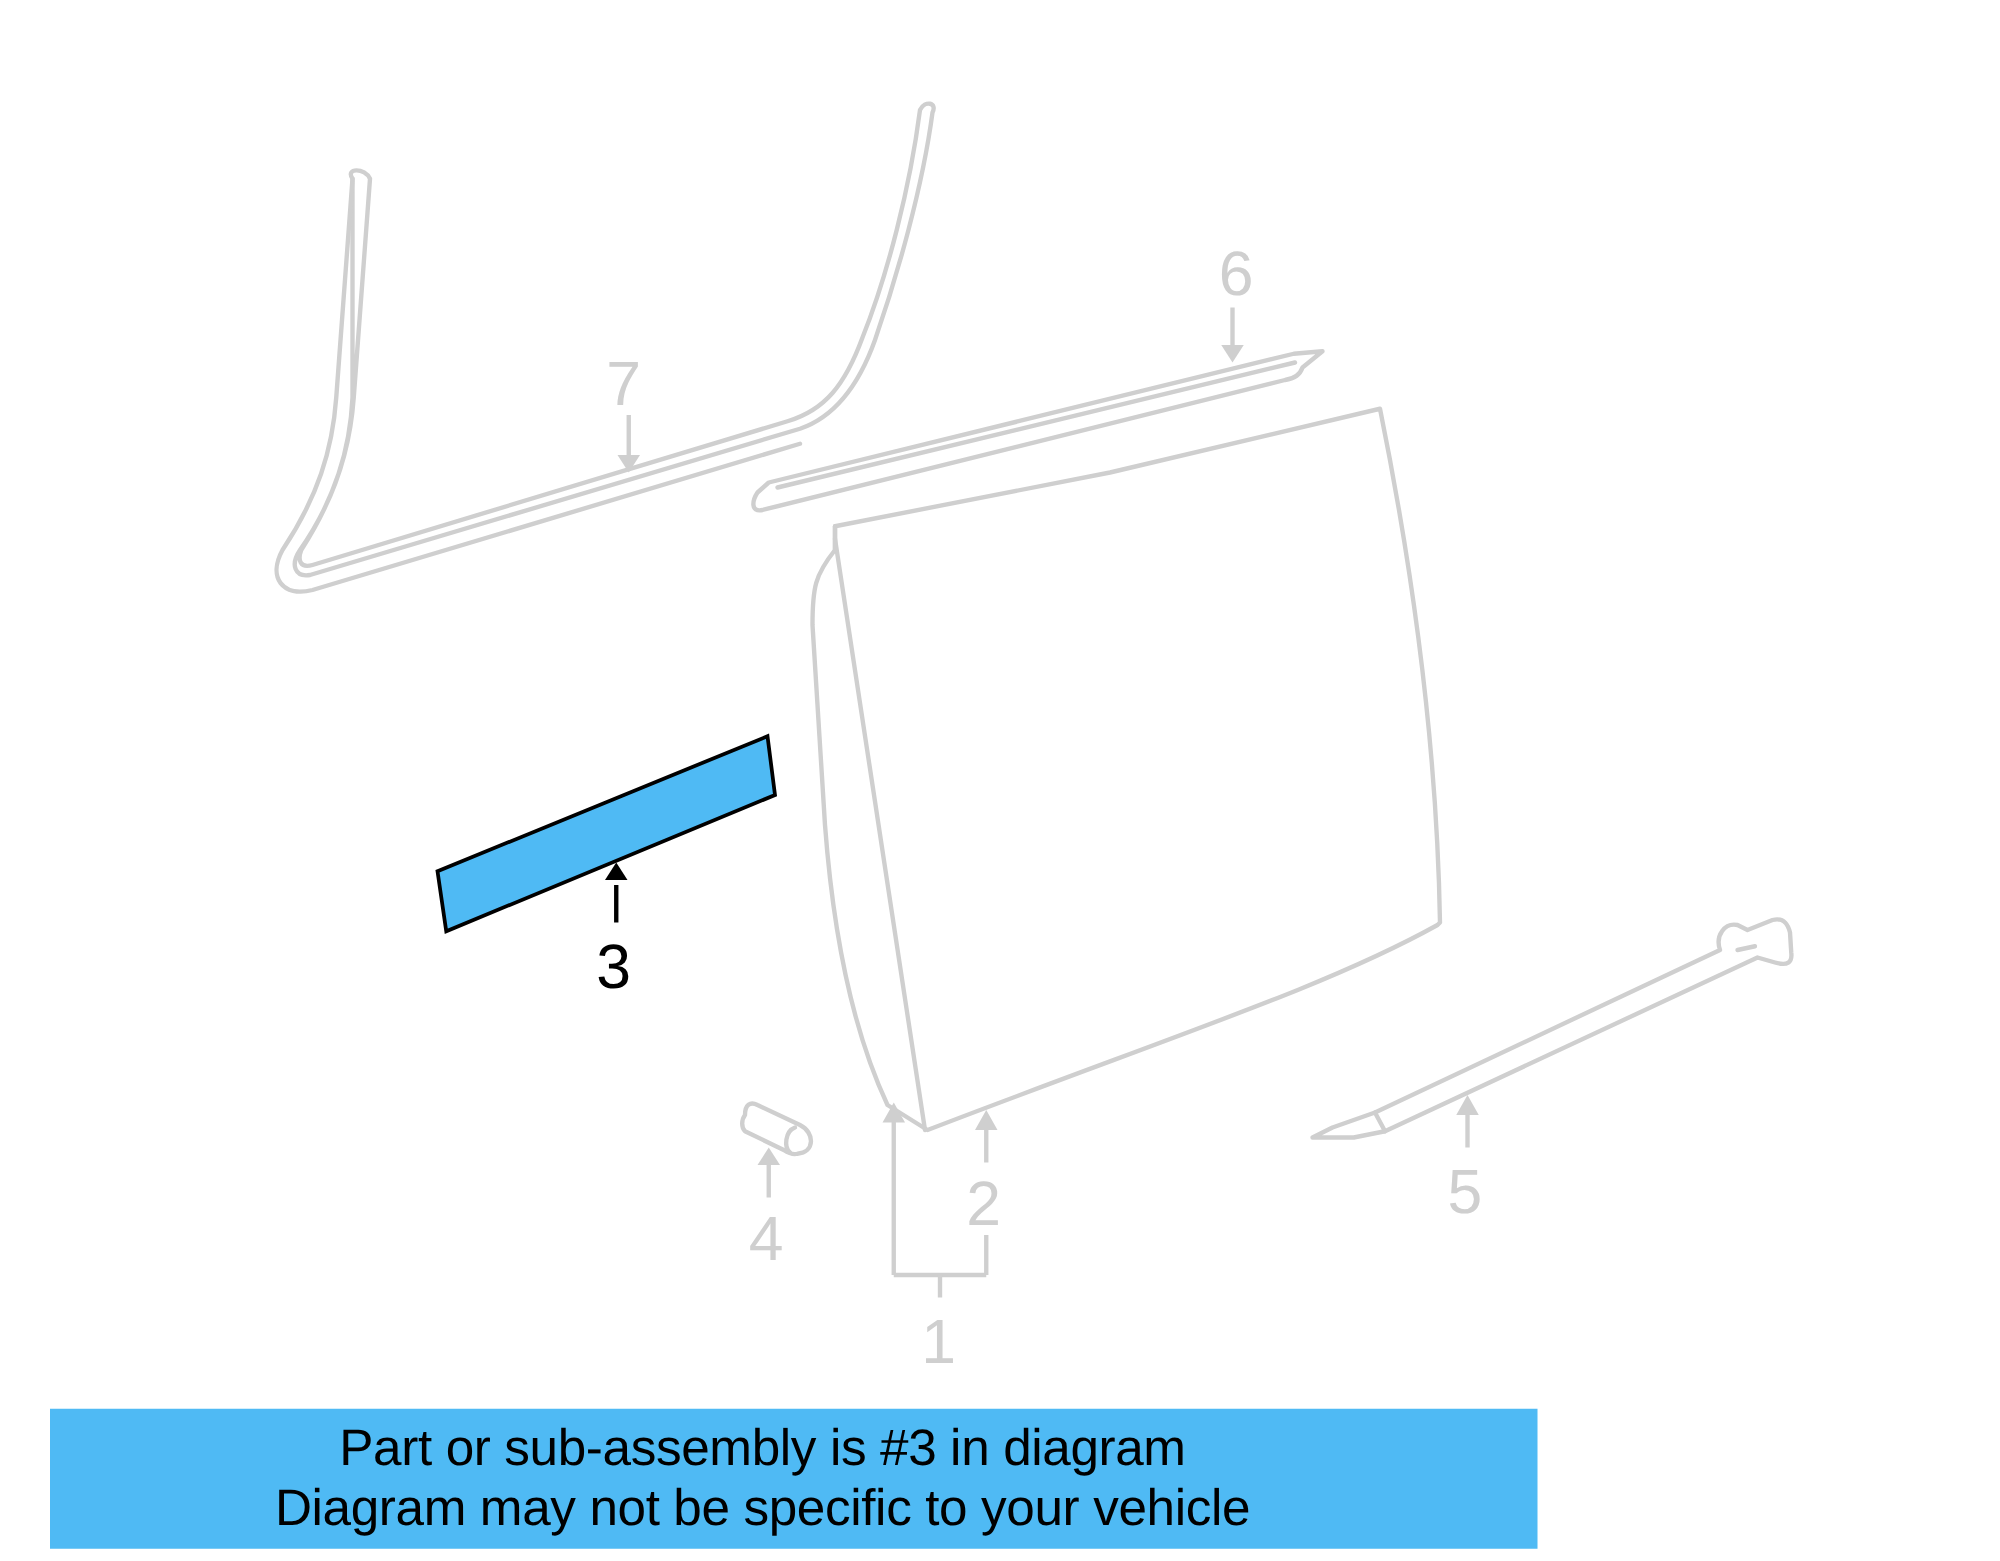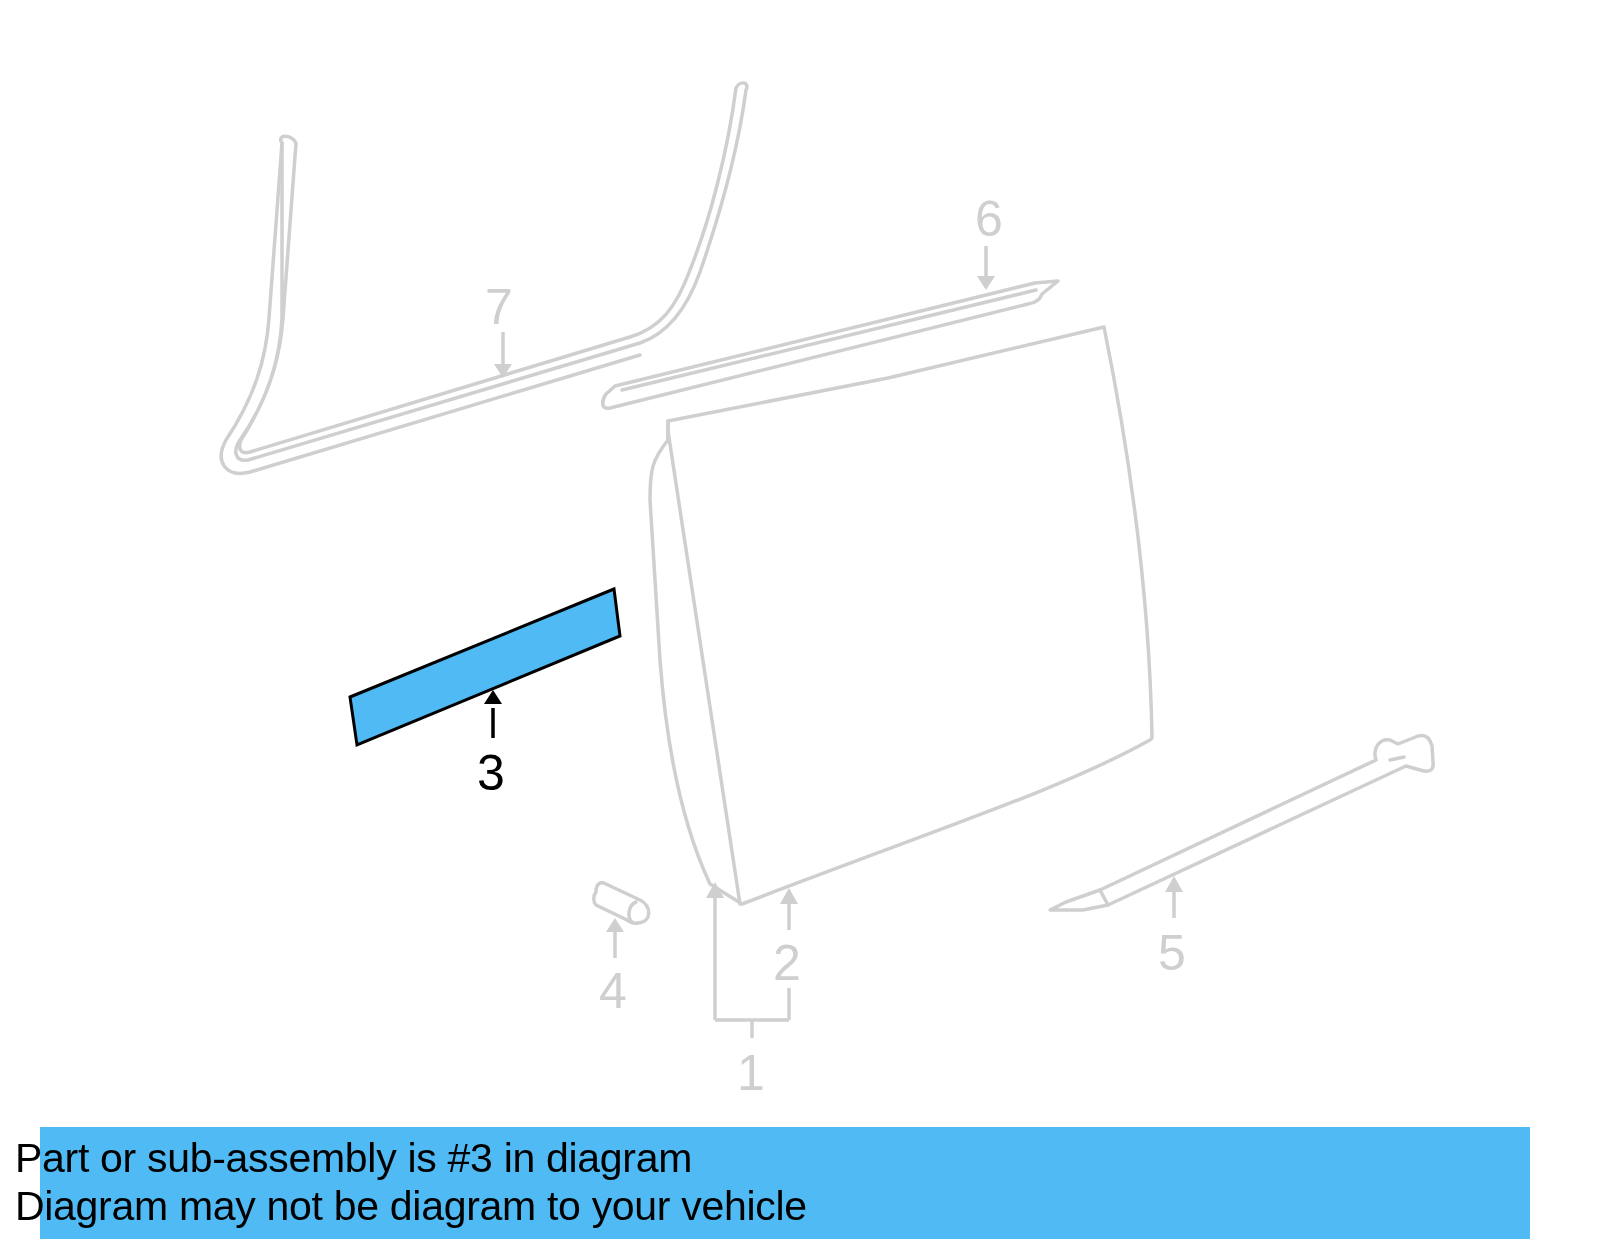--- a/index.html
+++ b/index.html
@@ -51,24 +51,24 @@
       stroke-width: 3;
       stroke-linejoin: miter;
     }
     .leader.active { stroke: #000000; }
     .arrowhead.active { fill: #000000; }
 
     #banner {
       position: absolute;
       left: 40px;
       top: 1127px;
-      width: 1490px;
+      width: 1190px;
       height: 112px;
       background: #4fbaf4;
-      text-align: left;
+      text-align: center;
       color: #000000;
     }
     #banner .line {
       position: absolute;
       width: 100%;
       left: 0;
       font-size: 41px;
       line-height: 46px;
       letter-spacing: -0.3px;
     }
@@ -134,14 +134,14 @@
     <path class="part" d="M 1100 890 L 1108 905"></path>
     <path class="part" d="M 1390 760 L 1404 757"></path>
   </g>
   <line class="leader" x1="1174" y1="892" x2="1174" y2="918"></line>
   <polygon class="arrowhead" points="1165,892 1183,892 1174,876"></polygon>
   <text class="callout" x="1158" y="970">5</text>
 </svg>
 
 <div id="banner">
   <div class="line line1">Part or sub-assembly is #3 in diagram</div>
-  <div class="line line2">Diagram may not be diagram to your vehicle</div>
+  <div class="line line2">Diagram may not be specific to your vehicle</div>
 </div>
 
 </body></html>

